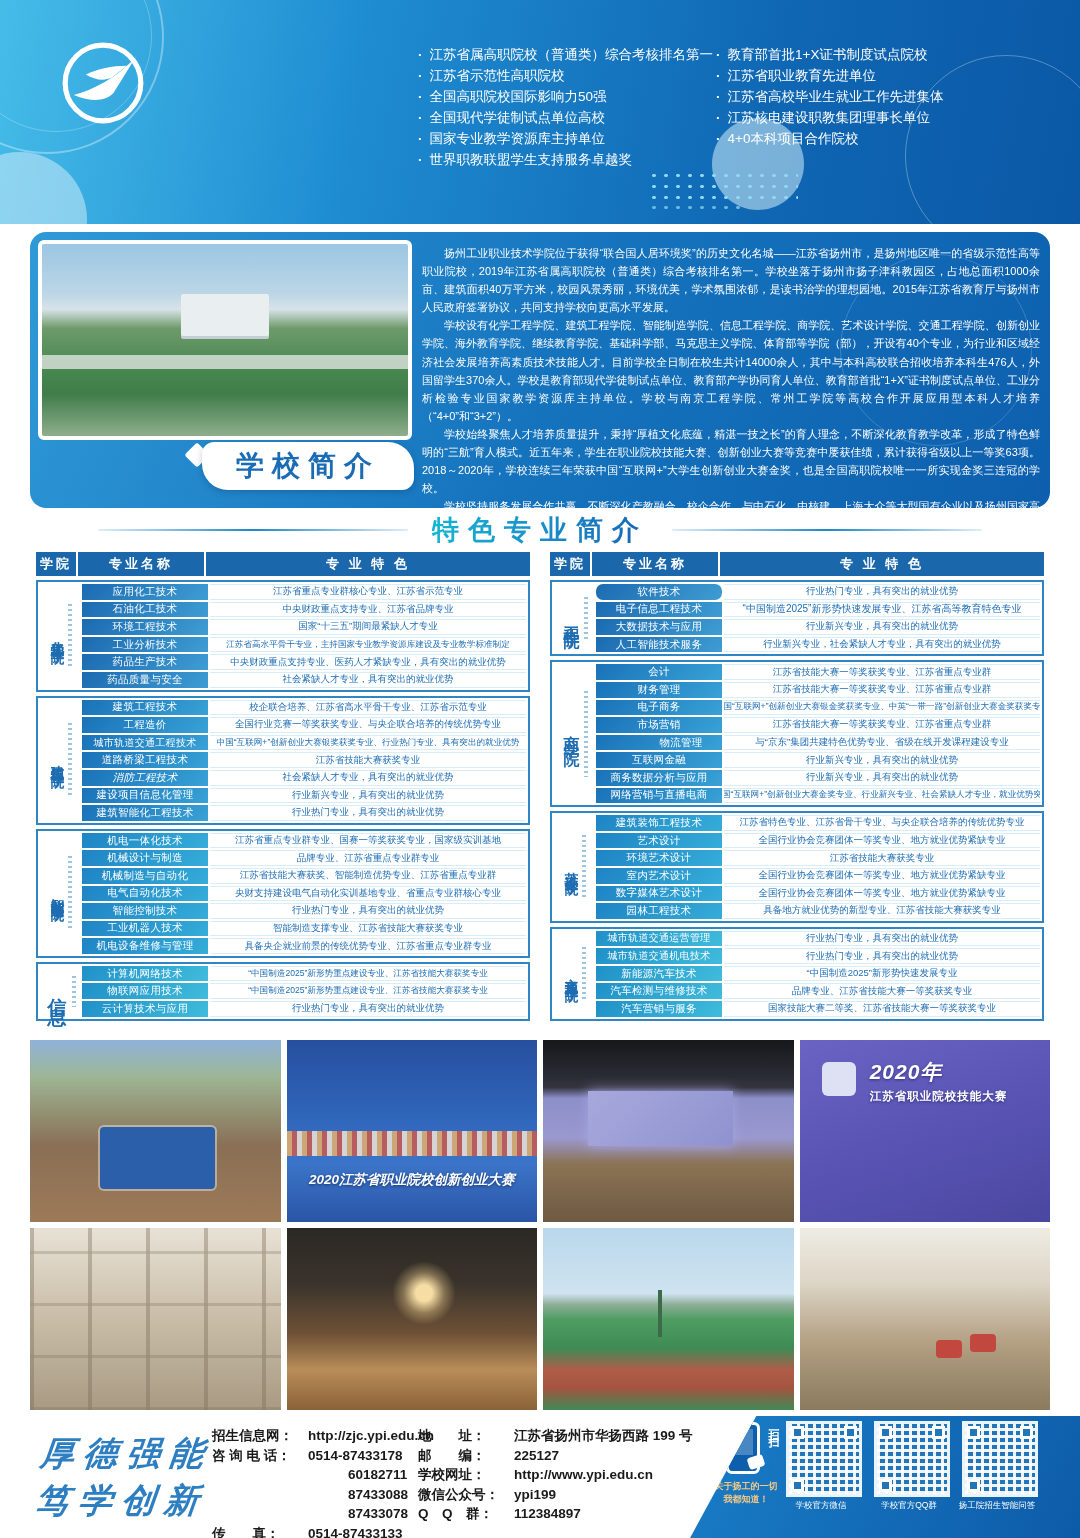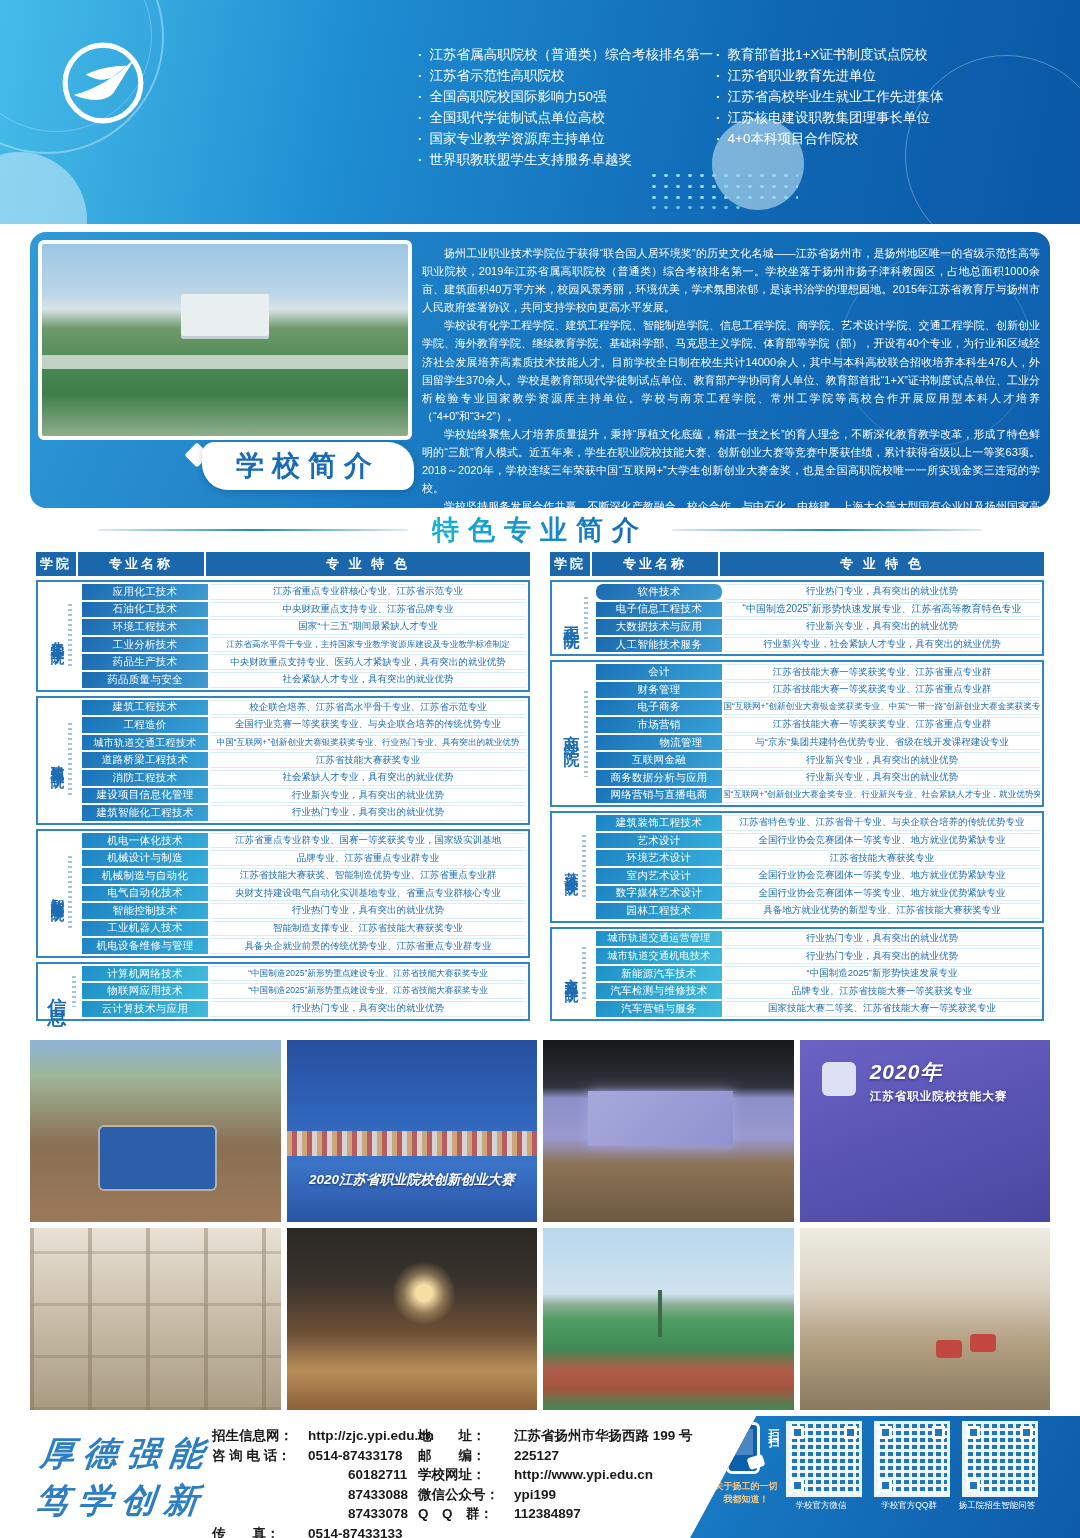--- a/index.html
+++ b/index.html
@@ -272,21 +272,21 @@
               <div class="college-note"></div>
             </div>
             <div class="mname" style="background: linear-gradient(135deg, rgb(26, 114, 184), rgb(56, 162, 214));">建筑工程技术</div>
             <div class="mfeat">校企联合培养、江苏省高水平骨干专业、江苏省示范专业</div>
             <div class="mname" style="background: linear-gradient(135deg, rgb(26, 114, 184), rgb(56, 162, 214));">工程造价</div>
             <div class="mfeat">全国行业竞赛一等奖获奖专业、与央企联合培养的传统优势专业</div>
             <div class="mname" style="background: linear-gradient(135deg, rgb(26, 114, 184), rgb(56, 162, 214)); font-size: 10px;">城市轨道交通工程技术</div>
             <div class="mfeat" style="font-size: 8.6px;">中国“互联网+”创新创业大赛银奖获奖专业、行业热门专业、具有突出的就业优势</div>
             <div class="mname" style="background: linear-gradient(135deg, rgb(26, 114, 184), rgb(56, 162, 214));">道路桥梁工程技术</div>
             <div class="mfeat">江苏省技能大赛获奖专业</div>
-            <div class="mname" style="background: linear-gradient(135deg, rgb(26, 114, 184), rgb(56, 162, 214));">消防工程技术</div>
+            <div class="mname" style="background: linear-gradient(135deg, rgb(26, 114, 184), rgb(56, 162, 214)); font-style: italic;">消防工程技术</div>
             <div class="mfeat">社会紧缺人才专业，具有突出的就业优势</div>
             <div class="mname" style="background: linear-gradient(135deg, rgb(26, 114, 184), rgb(56, 162, 214));">建设项目信息化管理</div>
             <div class="mfeat">行业新兴专业，具有突出的就业优势</div>
             <div class="mname" style="background: linear-gradient(135deg, rgb(26, 114, 184), rgb(56, 162, 214));">建筑智能化工程技术</div>
             <div class="mfeat">行业热门专业，具有突出的就业优势</div>
           </div>
           <div class="grp">
             <div class="college" style="grid-row: 1 / span 7;">
               <div class="college-name" style="font-size: 13.5px; letter-spacing: 2px;">智能制造学院</div>
               <div class="college-note"></div>

